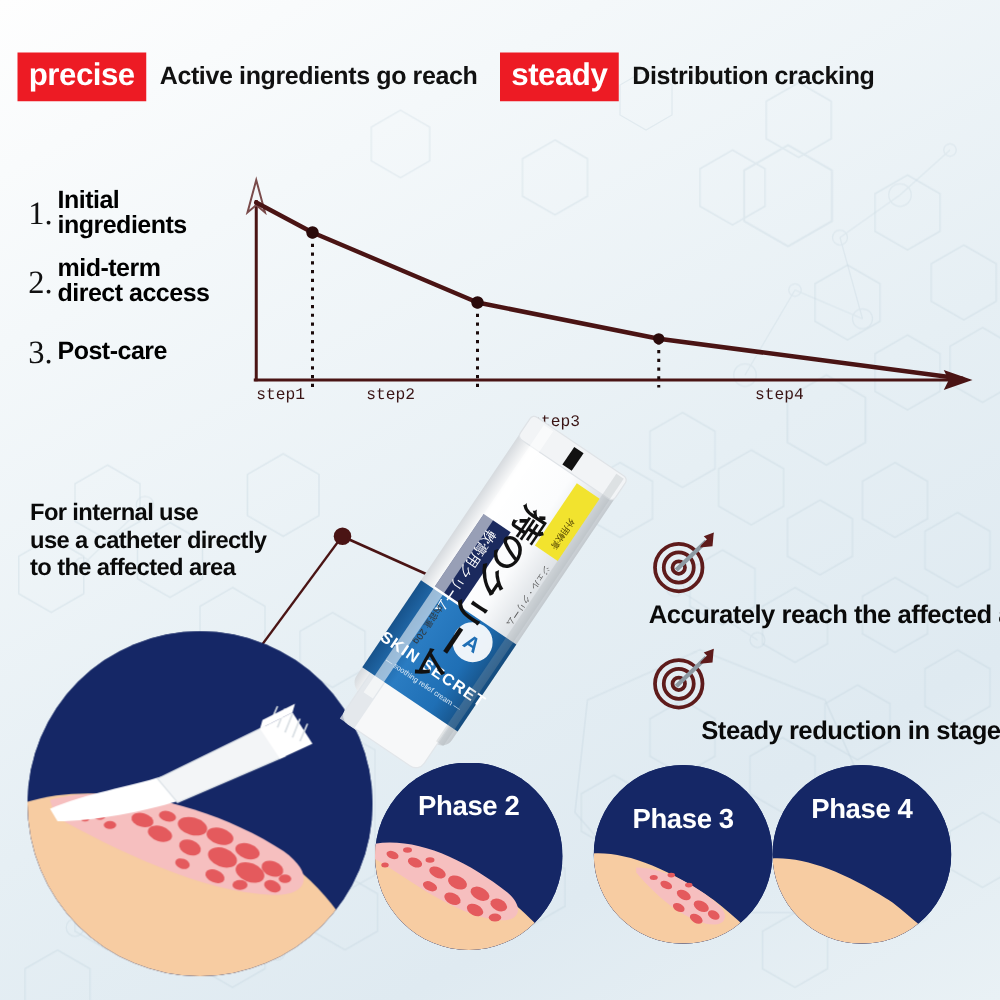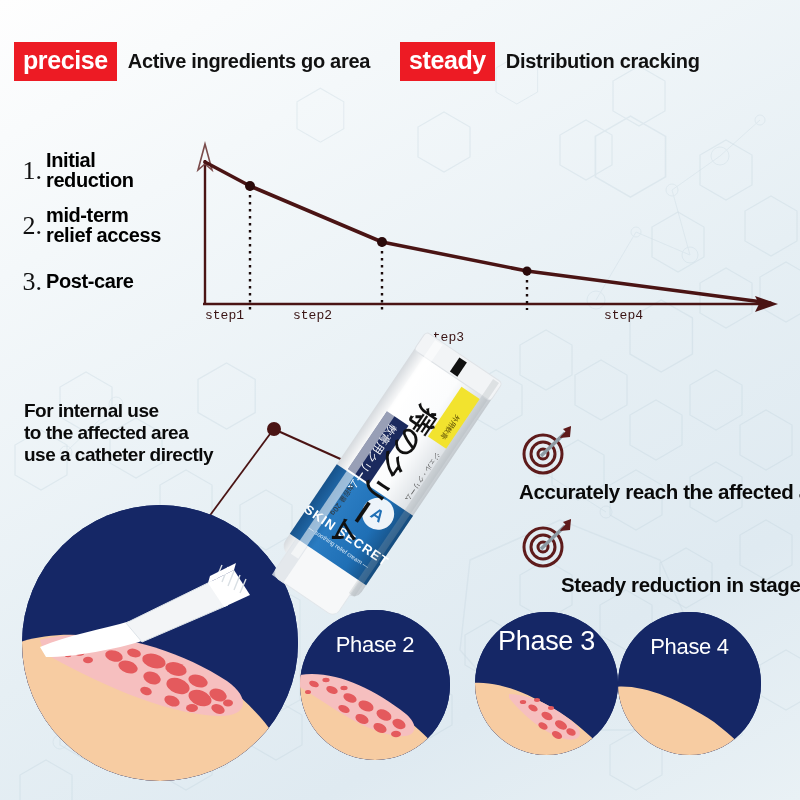--- a/index.html
+++ b/index.html
@@ -146,21 +146,21 @@
     position: absolute;
     border-radius: 50%;
     overflow: hidden;
     background: #152766;
   }
   .phase-label {
     position: absolute;
     width: 100%;
     text-align: center;
     color: #ffffff;
-    font-weight: normal;
+    font-weight: bold;
     letter-spacing: -0.3px;
     z-index: 5;
   }
   .tube-wrap {
     position: absolute;
     left: 255px;
     top: 325px;
     width: 260px;
     height: 290px;
     z-index: 20;
@@ -245,43 +245,43 @@
     </g>
     <g opacity="0.45">
       <path d="M 470 560 L 560 520 L 660 560 L 700 650 L 640 730 L 530 730 L 460 650 Z" fill="none" stroke="#b5c9d5" stroke-width="1.4"></path>
       <path d="M 120 590 L 210 550 L 300 600 L 300 700 L 210 750 L 120 700 Z" fill="none" stroke="#b5c9d5" stroke-width="1.1"></path>
     </g>
   </svg>
 
   <div class="header-band">
     <div class="tag-row" style="left:14px; top:8px;">
       <div class="tag-box" style="background:#ED1B24;">precise</div>
-      <div class="tag-caption">Active ingredients go area</div>
+      <div class="tag-caption">Active ingredients go reach</div>
     </div>
     <div class="tag-row" style="left:400px; top:8px;">
       <div class="tag-box" style="background:#ED1B24;">steady</div>
       <div class="tag-caption">Distribution cracking</div>
     </div>
   </div>
 
   <div id="chart-region">
 
     <div class="step-legend">
       <div class="legend-row r1">
         <div class="legend-num">1.</div>
         <div class="legend-txt">
           <span>Initial</span><br>
-          <span>reduction</span>
+          <span>ingredients</span>
         </div>
       </div>
       <div class="legend-row r2">
         <div class="legend-num">2.</div>
         <div class="legend-txt">
           <span>mid-term</span><br>
-          <span>relief access</span>
+          <span>direct access</span>
         </div>
       </div>
       <div class="legend-row r3">
         <div class="legend-num">3.</div>
         <div class="legend-txt">Post-care</div>
       </div>
     </div>
 
     <svg width="800" height="200" viewBox="0 0 800 200" style="position:absolute; left:0; top:0;">
 
@@ -305,22 +305,22 @@
     <div class="xlabels">
       <div class="xlabel" style="left:205px;">step1</div>
       <div class="xlabel" style="left:293px;">step2</div>
       <div class="xlabel" style="left:425px;margin-top:22px;">step3</div>
       <div class="xlabel" style="left:604px;">step4</div>
     </div>
   </div>
 
   <div class="callout-left">
     <div>For internal use</div>
+    <div>use a catheter directly</div>
     <div>to the affected area</div>
-    <div>use a catheter directly</div>
   </div>
 
   <svg width="240" height="210" viewBox="0 0 240 210" style="position:absolute; left:160px; top:400px;">
     <circle cx="114" cy="29" r="7" fill="#4A1414"></circle>
     <line x1="118" y1="31" x2="205" y2="70" stroke="#4A1414" stroke-width="2"></line>
     <line x1="110" y1="34" x2="48" y2="118" stroke="#4A1414" stroke-width="1.8"></line>
   </svg>
 
   <div class="bullet-line" id="bullet1">
     <svg width="58" height="52" viewBox="0 0 58 52">
@@ -428,21 +428,21 @@
         <ellipse cx="72" cy="104" rx="6" ry="3.6" transform="rotate(28 72 104)"></ellipse>
         <ellipse cx="68" cy="114" rx="5" ry="3.2" transform="rotate(28 68 114)"></ellipse>
         <ellipse cx="86" cy="113" rx="6.5" ry="4" transform="rotate(28 86 113)"></ellipse>
         <ellipse cx="82" cy="123" rx="5.5" ry="3.4" transform="rotate(28 82 123)"></ellipse>
         <ellipse cx="96" cy="120" rx="5" ry="3.4" transform="rotate(28 96 120)"></ellipse>
         <ellipse cx="48" cy="90" rx="3.2" ry="2"></ellipse>
         <ellipse cx="62" cy="88" rx="3" ry="1.9"></ellipse>
         <ellipse cx="76" cy="96" rx="3" ry="1.9"></ellipse>
       </g>
     </svg>
-    <div class="phase-label" style="top:14px; font-size:27px;">Phase 3</div>
+    <div class="phase-label" style="top:30px; font-size:22px;">Phase 3</div>
   </div>
 
   <div class="phase-circle" style="left:618px; top:612px; width:143px; height:143px;">
     <svg width="143" height="143" viewBox="0 0 143 143">
       <rect width="143" height="143" fill="#152766"></rect>
       <path d="M -10 76 C 18 70, 56 84, 96 110 C 114 124, 128 138, 136 143 L -10 143 Z" fill="#F7CCA2"></path>
     </svg>
     <div class="phase-label" style="top:22px; font-size:22px;">Phase 4</div>
   </div>
 

